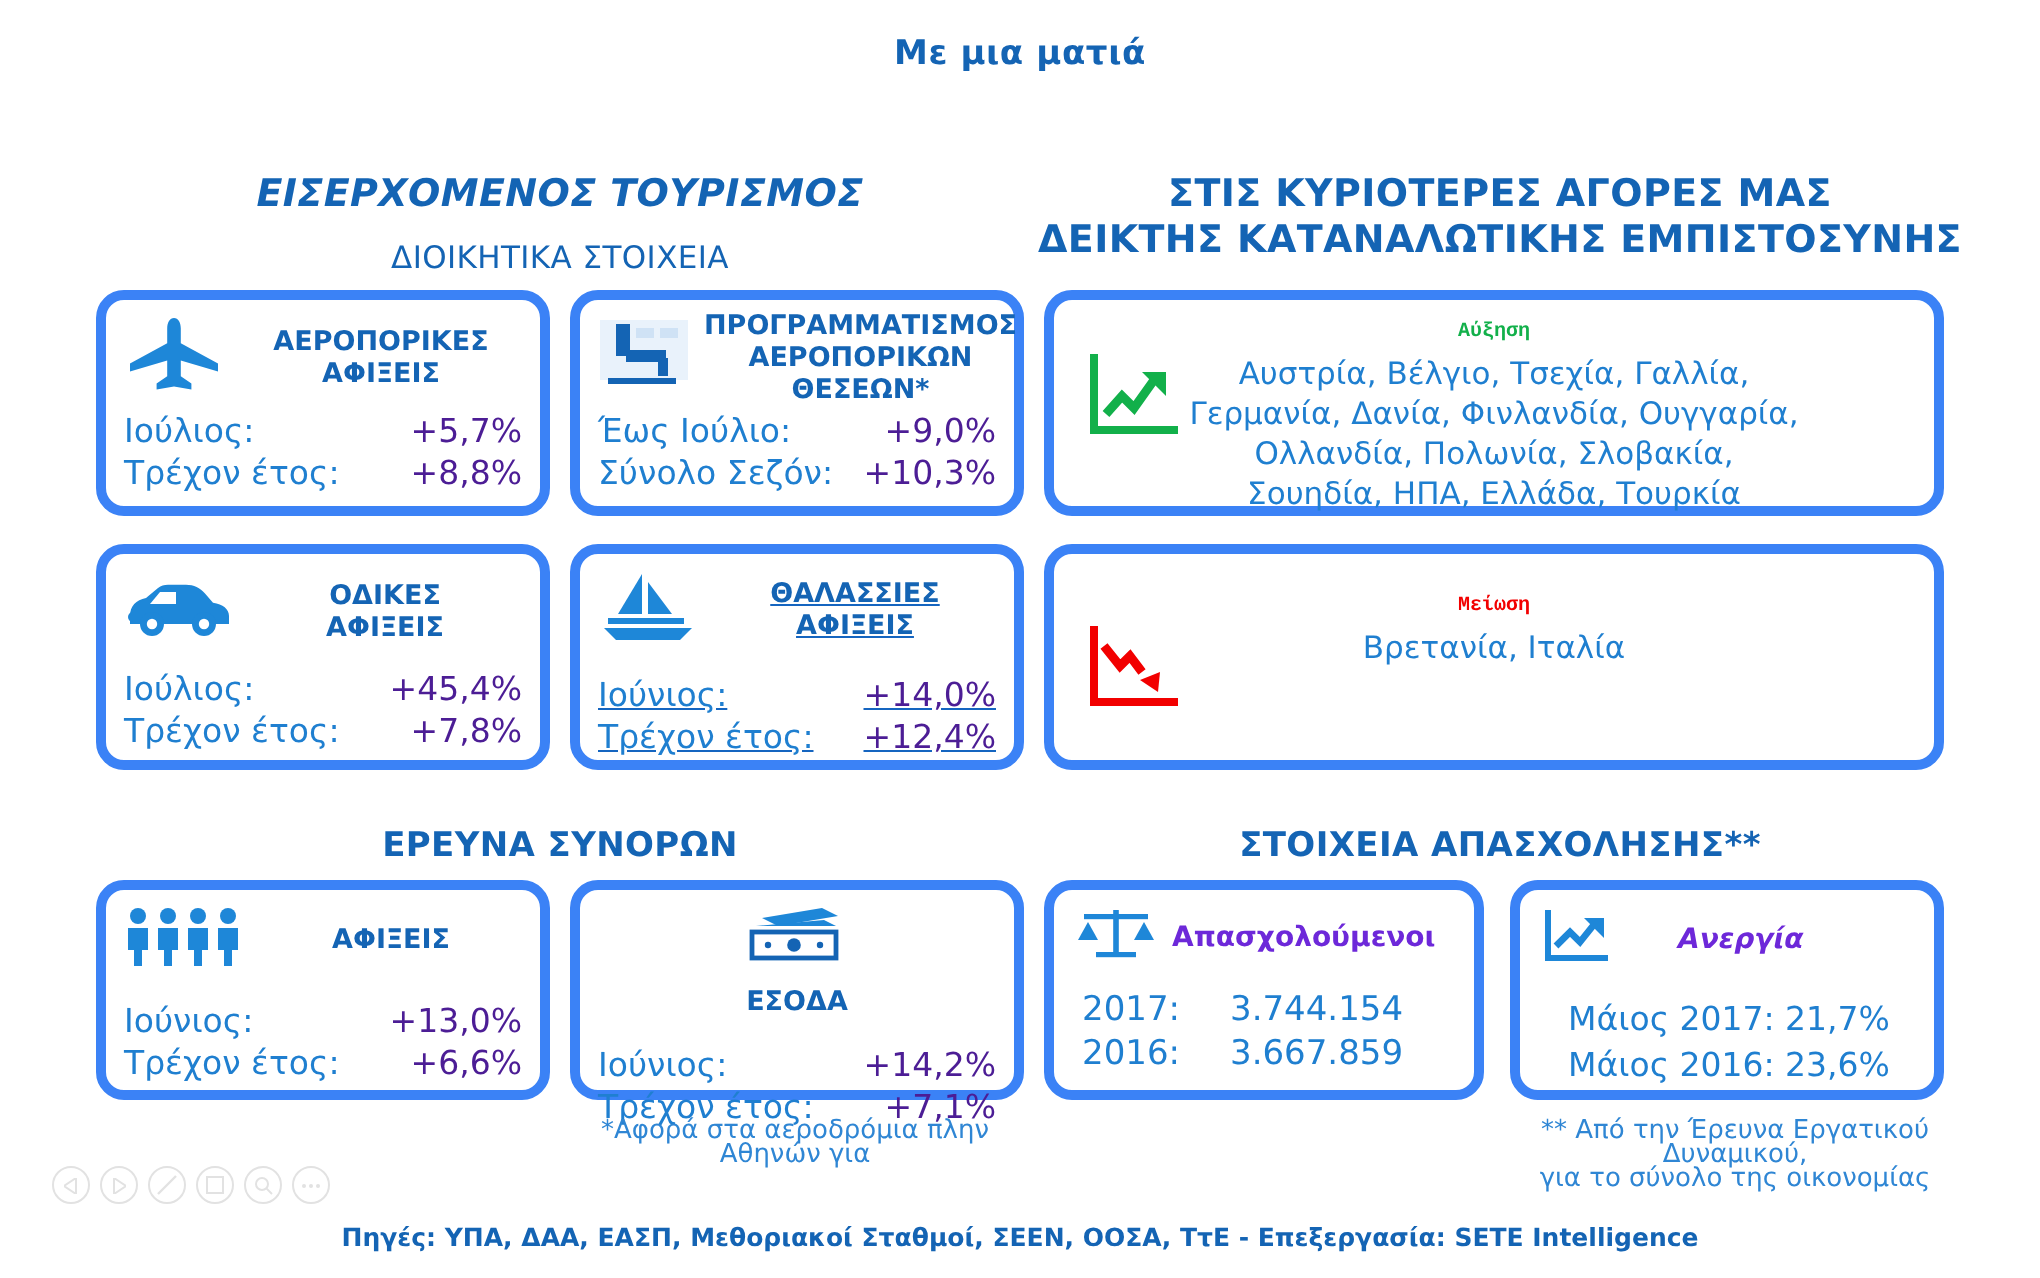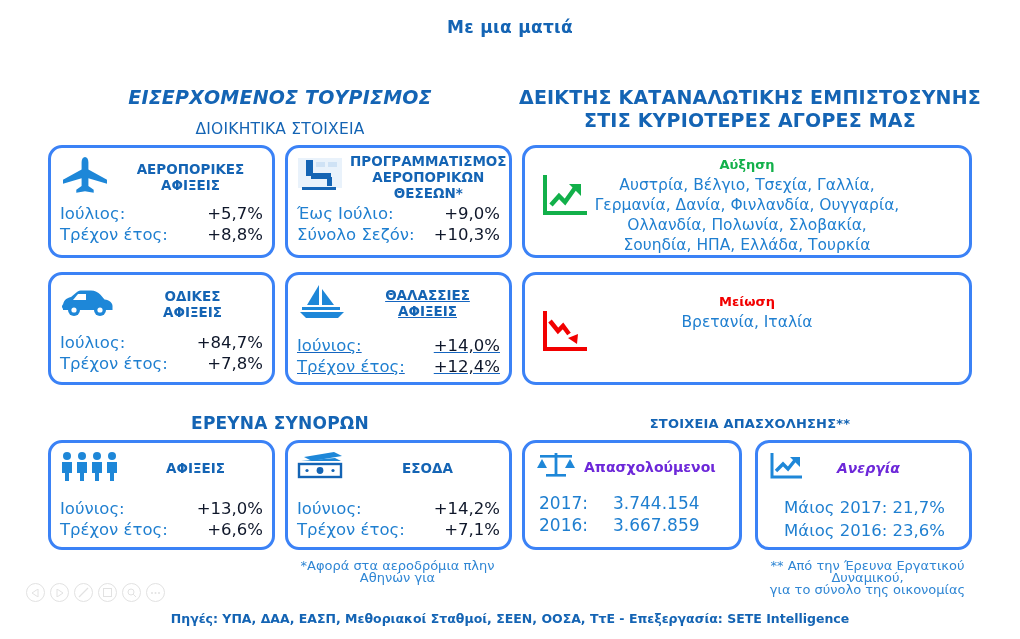--- a/index.html
+++ b/index.html
@@ -30,21 +30,21 @@
   }
   .sec-h2 {
     position: absolute; text-align: center;
     font-size: 15.5px; font-weight: normal; color: #1464b4;
     letter-spacing: .2px;
   }
 
   
   .card {
     position: absolute;
-    border: 3px solid #3b82f6;
+    border: 5px solid #3b82f6;
     border-radius: 14px;
     background: #ffffff;
     box-sizing: border-box;
   }
   .card-title {
     font-size: 13.5px; font-weight: bold; color: #1464b4;
     line-height: 16px; text-align: center;
   }
   .card-head {
     display: flex; align-items: center; gap: 6px;
@@ -53,24 +53,24 @@
   .card-head .ic { flex: 0 0 auto; display: block; }
   .card-head .tt { flex: 1 1 auto; }
 
   .rows { padding: 4px 9px 0 9px; }
   .row {
     display: flex; justify-content: space-between; align-items: baseline;
     font-size: 16.5px; color: #1f7fd0; line-height: 21px;
     white-space: nowrap;
   }
   .row .lbl { color: #1f7fd0; }
-  .row .val { color: #0f172a; font-weight: normal; }
-
-  
-  .conf-title { text-align: center; font-size: 13px; font-weight: bold; line-height: 20px; }
+  .row .val { color: #4c1d95; font-weight: normal; }
+
+  
+  .conf-title { text-align: center; font-size: 10px; font-weight: bold; line-height: 20px; font-family: Liberation Mono, monospace; }
   .conf-up { color: #12b04a; }
   .conf-dn { color: #f20000; }
   .conf-body {
     text-align: center; font-size: 15.5px; color: #1f7fd0;
     line-height: 20px; padding: 0 16px;
   }
   .conf-icon { position: absolute; left: 14px; }
 
   
   .emp-head { display:flex; align-items:center; gap:7px; padding: 8px 8px 0 10px; }
@@ -178,21 +178,21 @@
         </svg>
       </span>
       <span class="tt">
         <div class="card-title">ΟΔΙΚΕΣ</div>
         <div class="card-title">ΑΦΙΞΕΙΣ</div>
       </span>
     </div>
     <div class="rows" style="padding-top:10px;">
       <div class="row">
         <span class="lbl">Ιούλιος:</span>
-        <span class="val">+84,7%</span>
+        <span class="val">+45,4%</span>
       </div>
       <div class="row">
         <span class="lbl">Τρέχον έτος:</span>
         <span class="val">+7,8%</span>
       </div>
     </div>
   </div>
 
   <div class="card" style="left:285px; top:272px; width:227px; height:113px;text-decoration:underline;">
     <div class="card-head" style="padding-top:8px;">
@@ -249,21 +249,21 @@
         <span class="val">+13,0%</span>
       </div>
       <div class="row">
         <span class="lbl">Τρέχον έτος:</span>
         <span class="val">+6,6%</span>
       </div>
     </div>
   </div>
 
   <div class="card" style="left:285px; top:440px; width:227px; height:110px;">
-    <div class="card-head" style="padding-top:8px;">
+    <div class="card-head" style="padding-top:8px;flex-direction:column;">
       <span class="ic">
         <svg width="52" height="30" viewBox="0 0 52 30">
           <path fill="#1e87d8" d="M8 6l30-5 8 4-30 5z"></path>
           <path fill="#1e87d8" d="M5 10l34-3 6 3H5z"></path>
           <rect x="3" y="13" width="42" height="13" fill="none" stroke="#1464b4" stroke-width="2.4"></rect>
           <circle cx="24" cy="19.5" r="3.4" fill="#1464b4"></circle>
           <circle cx="11" cy="19.5" r="1.6" fill="#1464b4"></circle>
           <circle cx="37" cy="19.5" r="1.6" fill="#1464b4"></circle>
         </svg>
       </span>
@@ -277,22 +277,22 @@
         <span class="val">+14,2%</span>
       </div>
       <div class="row">
         <span class="lbl">Τρέχον έτος:</span>
         <span class="val">+7,1%</span>
       </div>
     </div>
   </div>
 
   <div class="sec-h1" style="top:86px; left:510px; width:480px;">
+    <div>ΣΤΙΣ ΚΥΡΙΟΤΕΡΕΣ ΑΓΟΡΕΣ ΜΑΣ</div>
     <div>ΔΕΙΚΤΗΣ ΚΑΤΑΝΑΛΩΤΙΚΗΣ ΕΜΠΙΣΤΟΣΥΝΗΣ</div>
-    <div>ΣΤΙΣ ΚΥΡΙΟΤΕΡΕΣ ΑΓΟΡΕΣ ΜΑΣ</div>
   </div>
 
   <div class="card" style="left:522px; top:145px; width:450px; height:113px;">
     <div class="conf-icon" style="top:24px;">
       <svg width="54" height="48" viewBox="0 0 54 48">
         <path d="M6 3v38h42" fill="none" stroke="#12b04a" stroke-width="4"></path>
         <path d="M12 33l8-9 6 6 10-14" fill="none" stroke="#12b04a" stroke-width="4.5" stroke-linejoin="miter"></path>
         <path d="M30 12h12v12z" fill="#12b04a"></path>
       </svg>
     </div>
@@ -312,21 +312,21 @@
         <path d="M11 13l8 10 5-5 6 8" fill="none" stroke="#f20000" stroke-width="4.5" stroke-linejoin="miter"></path>
         <path d="M38 36l-9-6 10-4z" fill="#f20000"></path>
       </svg>
     </div>
     <div class="conf-title conf-dn" style="padding-top:17px;">Μείωση</div>
     <div class="conf-body">
       <div>Βρετανία, Ιταλία</div>
     </div>
   </div>
 
-  <div class="sec-h1" style="top:412px; left:510px; width:480px; font-size:13px;">ΣΤΟΙΧΕΙΑ ΑΠΑΣΧΟΛΗΣΗΣ**</div>
+  <div class="sec-h1" style="top:412px; left:510px; width:480px; font-size:17px;">ΣΤΟΙΧΕΙΑ ΑΠΑΣΧΟΛΗΣΗΣ**</div>
 
   <div class="card" style="left:522px; top:440px; width:220px; height:110px;">
     <div class="emp-head">
       <span class="ic">
         <svg width="42" height="28" viewBox="0 0 42 28">
           <rect x="19.6" y="2" width="2.8" height="22" fill="#1e87d8"></rect>
           <rect x="5" y="4" width="32" height="2.6" fill="#1e87d8"></rect>
           <rect x="11" y="23" width="20" height="2.6" fill="#1e87d8"></rect>
           <path d="M7 8l5 9H2z" fill="#1e87d8"></path>
           <path d="M35 8l5 9H30z" fill="#1e87d8"></path>

